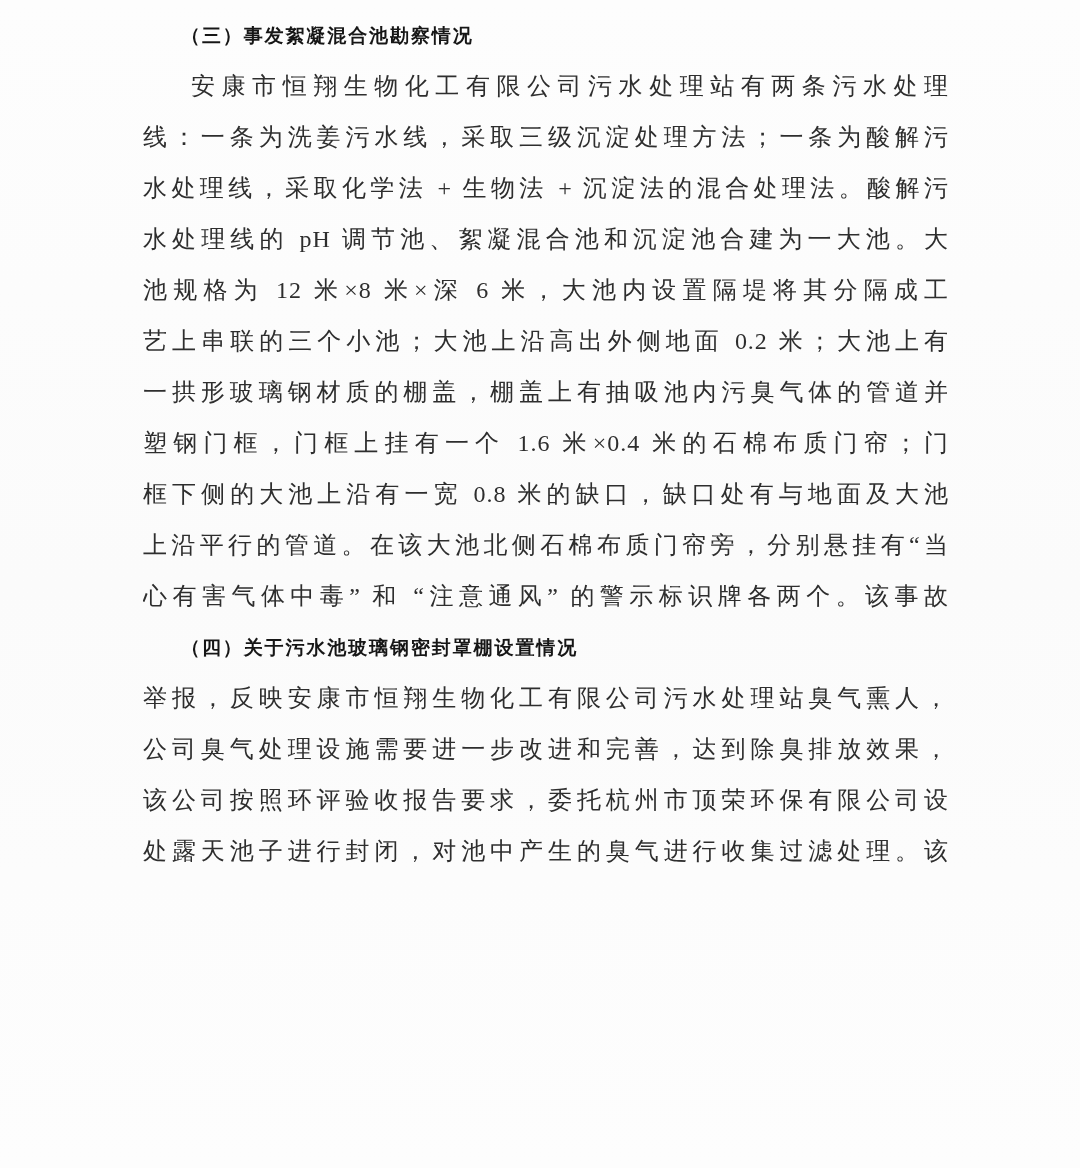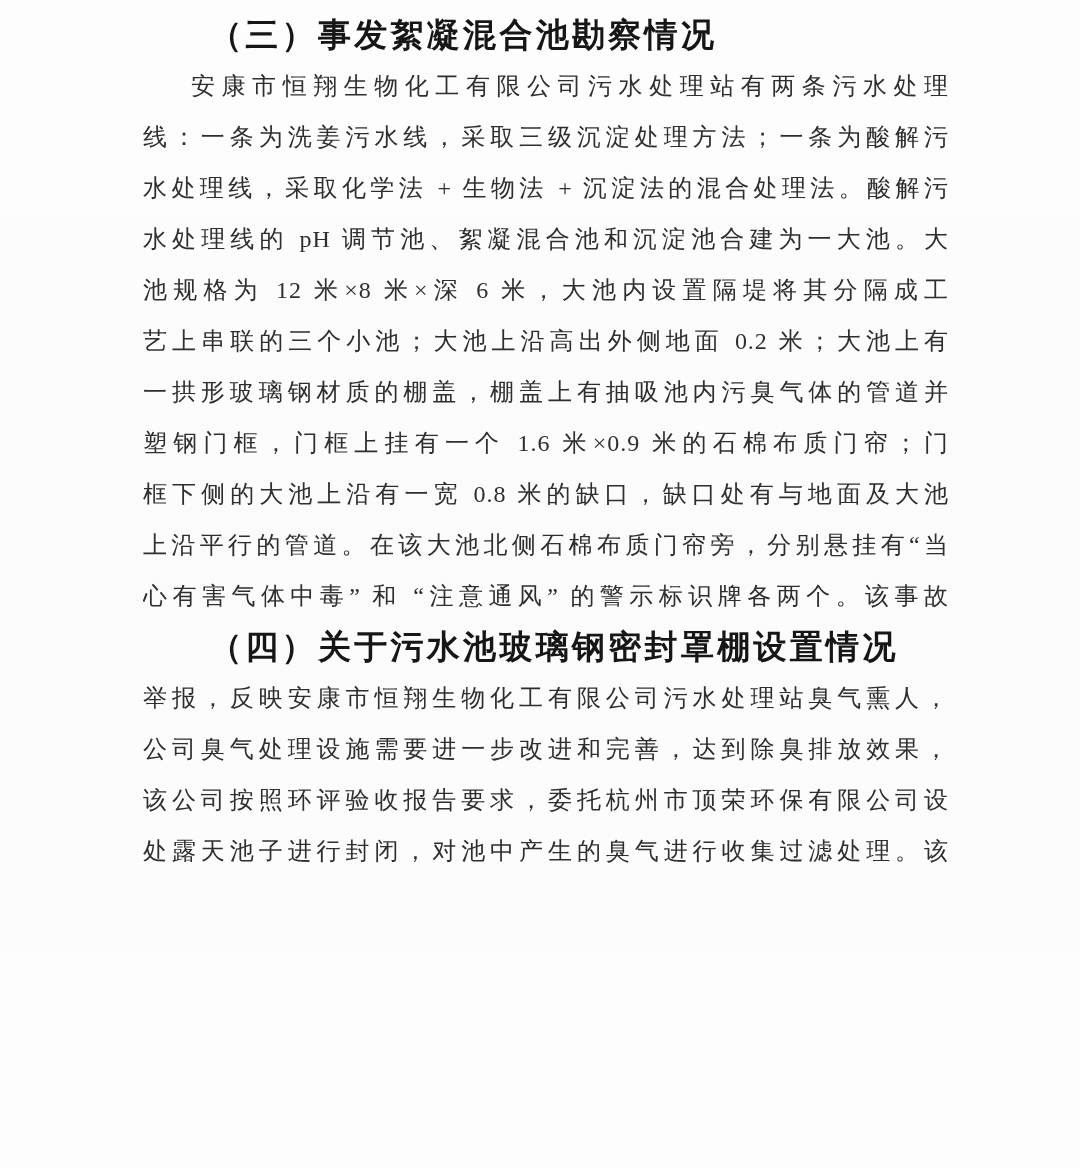--- a/index.html
+++ b/index.html
@@ -33,21 +33,21 @@
     white-space: normal;
     overflow: hidden;
   }
   .line.first {
     text-indent: 2em;
   }
   .line.para-end {
     text-align-last: left;
   }
   .heading {
-    font-size: 33px;
+    font-size: 19px;
     line-height: 51px;
     height: 51px;
     font-weight: 700;
     text-indent: 2em;
     color: #161616;
     letter-spacing: 0.10em;
     overflow: hidden;
   }
 </style>
 </head>
@@ -57,21 +57,21 @@
   <div class="content">
       <div class="heading">（三）事发絮凝混合池勘察情况</div>
       <div>
         <div class="line first">安康市恒翔生物化工有限公司污水处理站有两条污水处理</div>
         <div class="line">线：一条为洗姜污水线，采取三级沉淀处理方法；一条为酸解污</div>
         <div class="line">水处理线，采取化学法 + 生物法 + 沉淀法的混合处理法。酸解污</div>
         <div class="line">水处理线的 pH 调节池、絮凝混合池和沉淀池合建为一大池。大</div>
         <div class="line">池规格为 12 米×8 米×深 6 米，大池内设置隔堤将其分隔成工</div>
         <div class="line">艺上串联的三个小池；大池上沿高出外侧地面 0.2 米；大池上有</div>
         <div class="line">一拱形玻璃钢材质的棚盖，棚盖上有抽吸池内污臭气体的管道并</div>
-        <div class="line">塑钢门框，门框上挂有一个 1.6 米×0.9 米的石棉布质门帘；门</div>
+        <div class="line">塑钢门框，门框上挂有一个 1.6 米×0.4 米的石棉布质门帘；门</div>
         <div class="line">框下侧的大池上沿有一宽 0.8 米的缺口，缺口处有与地面及大池</div>
         <div class="line">上沿平行的管道。在该大池北侧石棉布质门帘旁，分别悬挂有“当</div>
         <div class="line">心有害气体中毒” 和 “注意通风” 的警示标识牌各两个。该事故</div>
       </div>
       <div class="heading">（四）关于污水池玻璃钢密封罩棚设置情况</div>
       <div>
         <div class="line">举报，反映安康市恒翔生物化工有限公司污水处理站臭气熏人，</div>
         <div class="line">公司臭气处理设施需要进一步改进和完善，达到除臭排放效果，</div>
         <div class="line">该公司按照环评验收报告要求，委托杭州市顶荣环保有限公司设</div>
         <div class="line">处露天池子进行封闭，对池中产生的臭气进行收集过滤处理。该</div>

